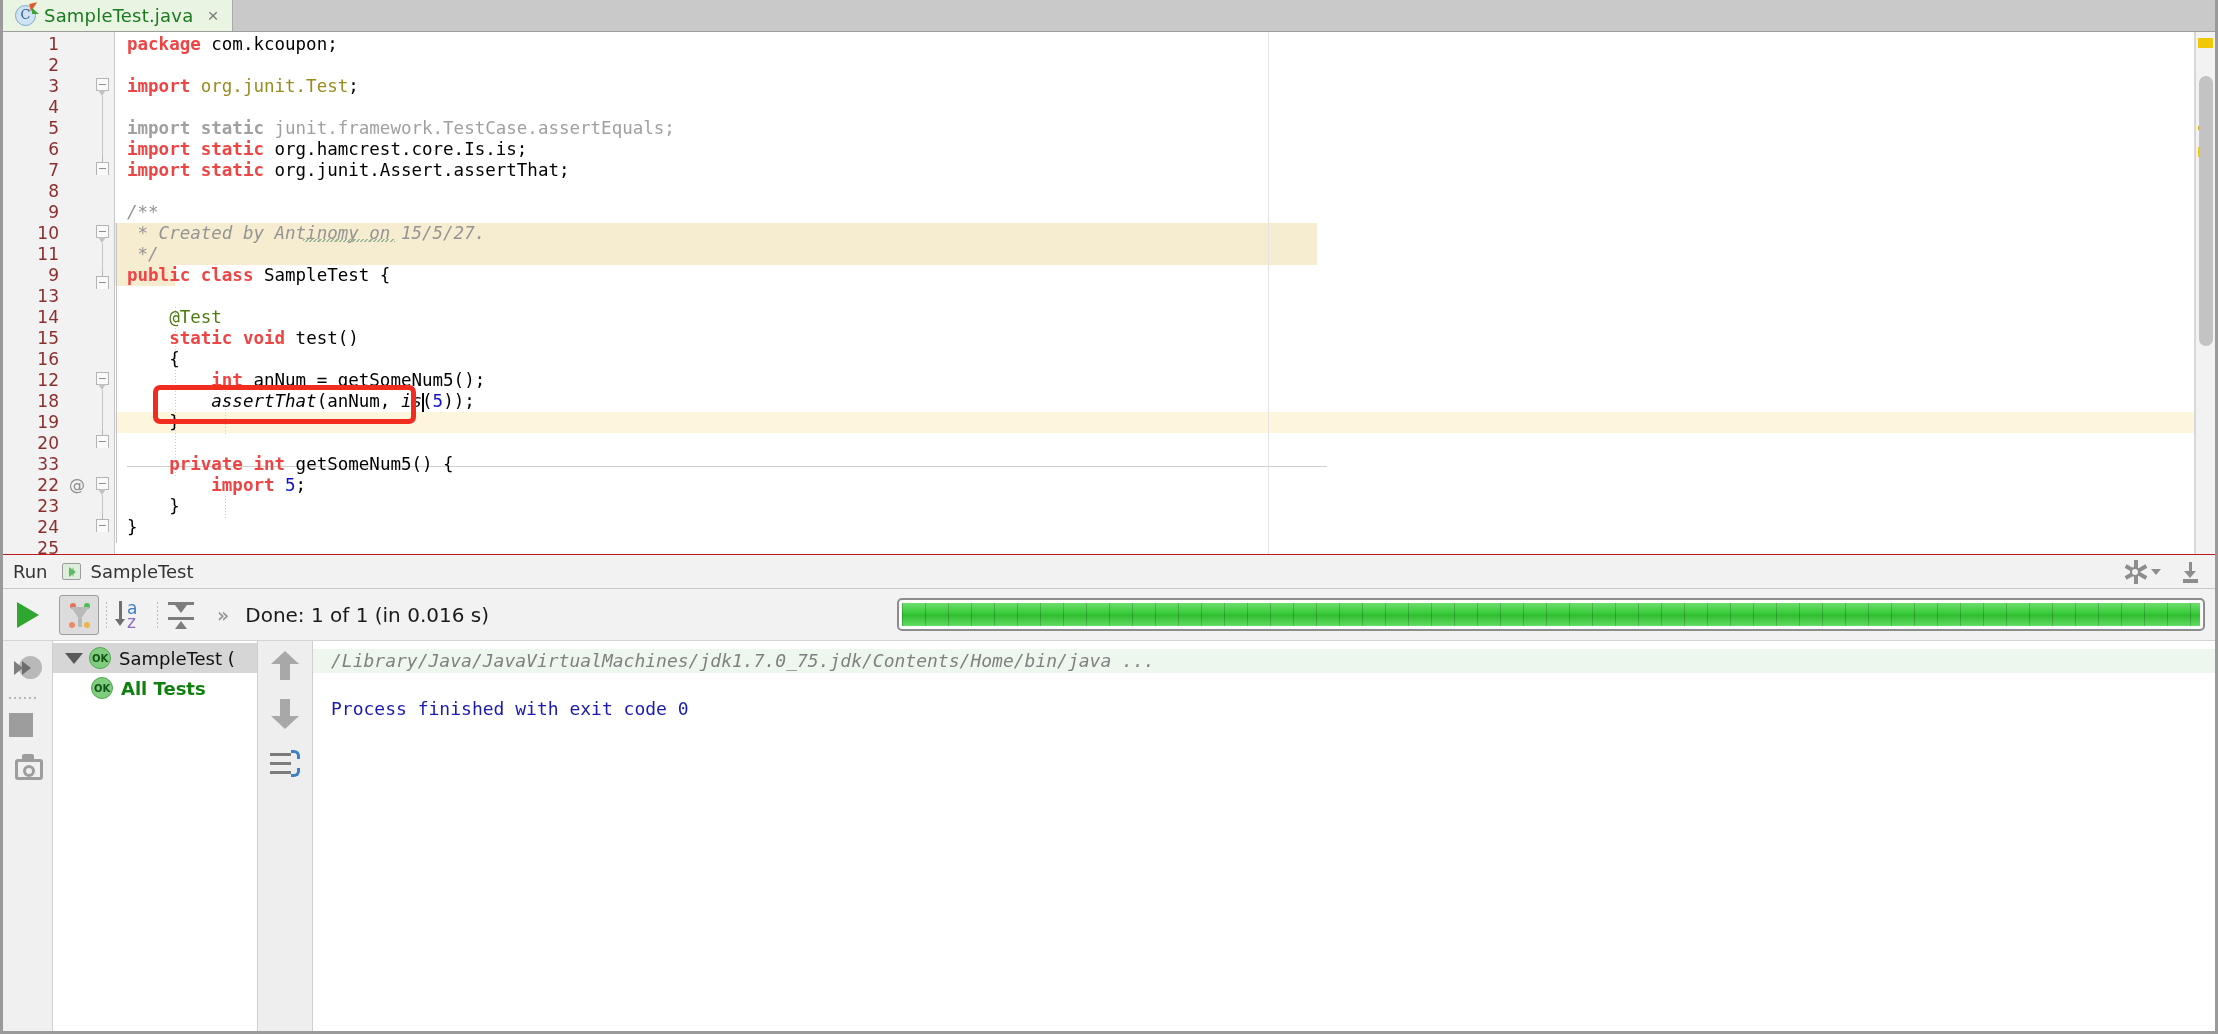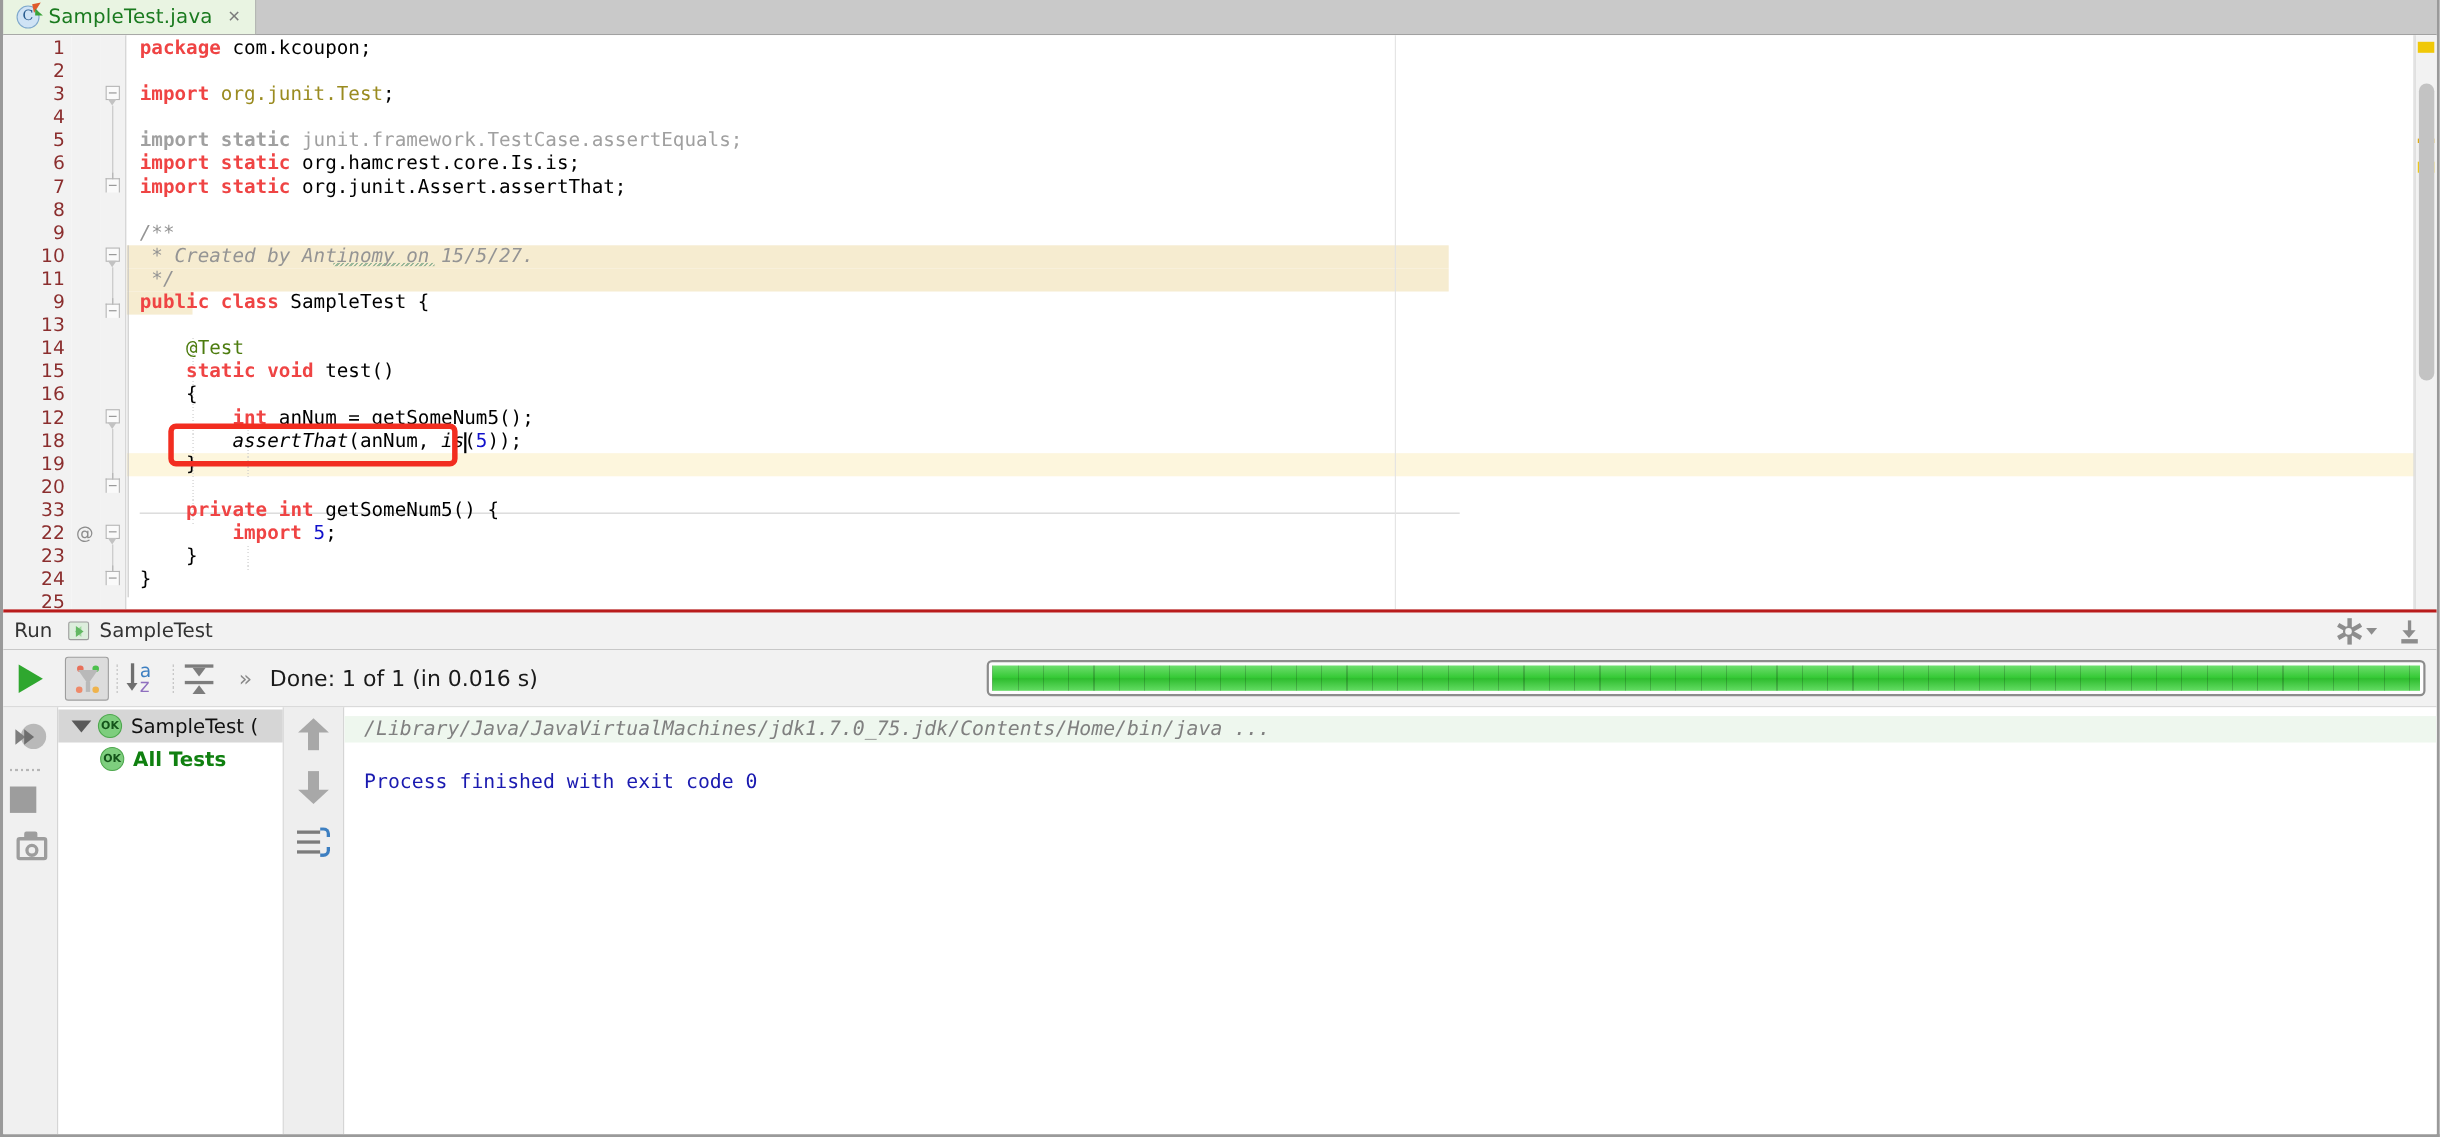--- a/index.html
+++ b/index.html
@@ -215,21 +215,21 @@
     background: #d9d9d9;
   }
   .editcol-line {
     position: absolute; top: 32px; width: 1px; height: 522px; background: #e3e3e3;
   }
 
   
   #runwin {
     position: absolute; left: 0; right: 0; top: 554px; bottom: 0;
     background: #f2f2f2;
-    border-top: 3px solid #b91c1c;
+    border-top: 1px solid #b91c1c;
   }
   #runhdr {
     position: absolute; left: 0; right: 0; top: 0; height: 34px;
     background: #f2f2f2;
     border-bottom: 1px solid #c8c8c8;
     display: flex; align-items: center;
   }
   #runhdr .rlabel {
     font-size: 18px; color: #333; padding-left: 10px; padding-right: 14px;
     font-family: "DejaVu Sans", sans-serif;

